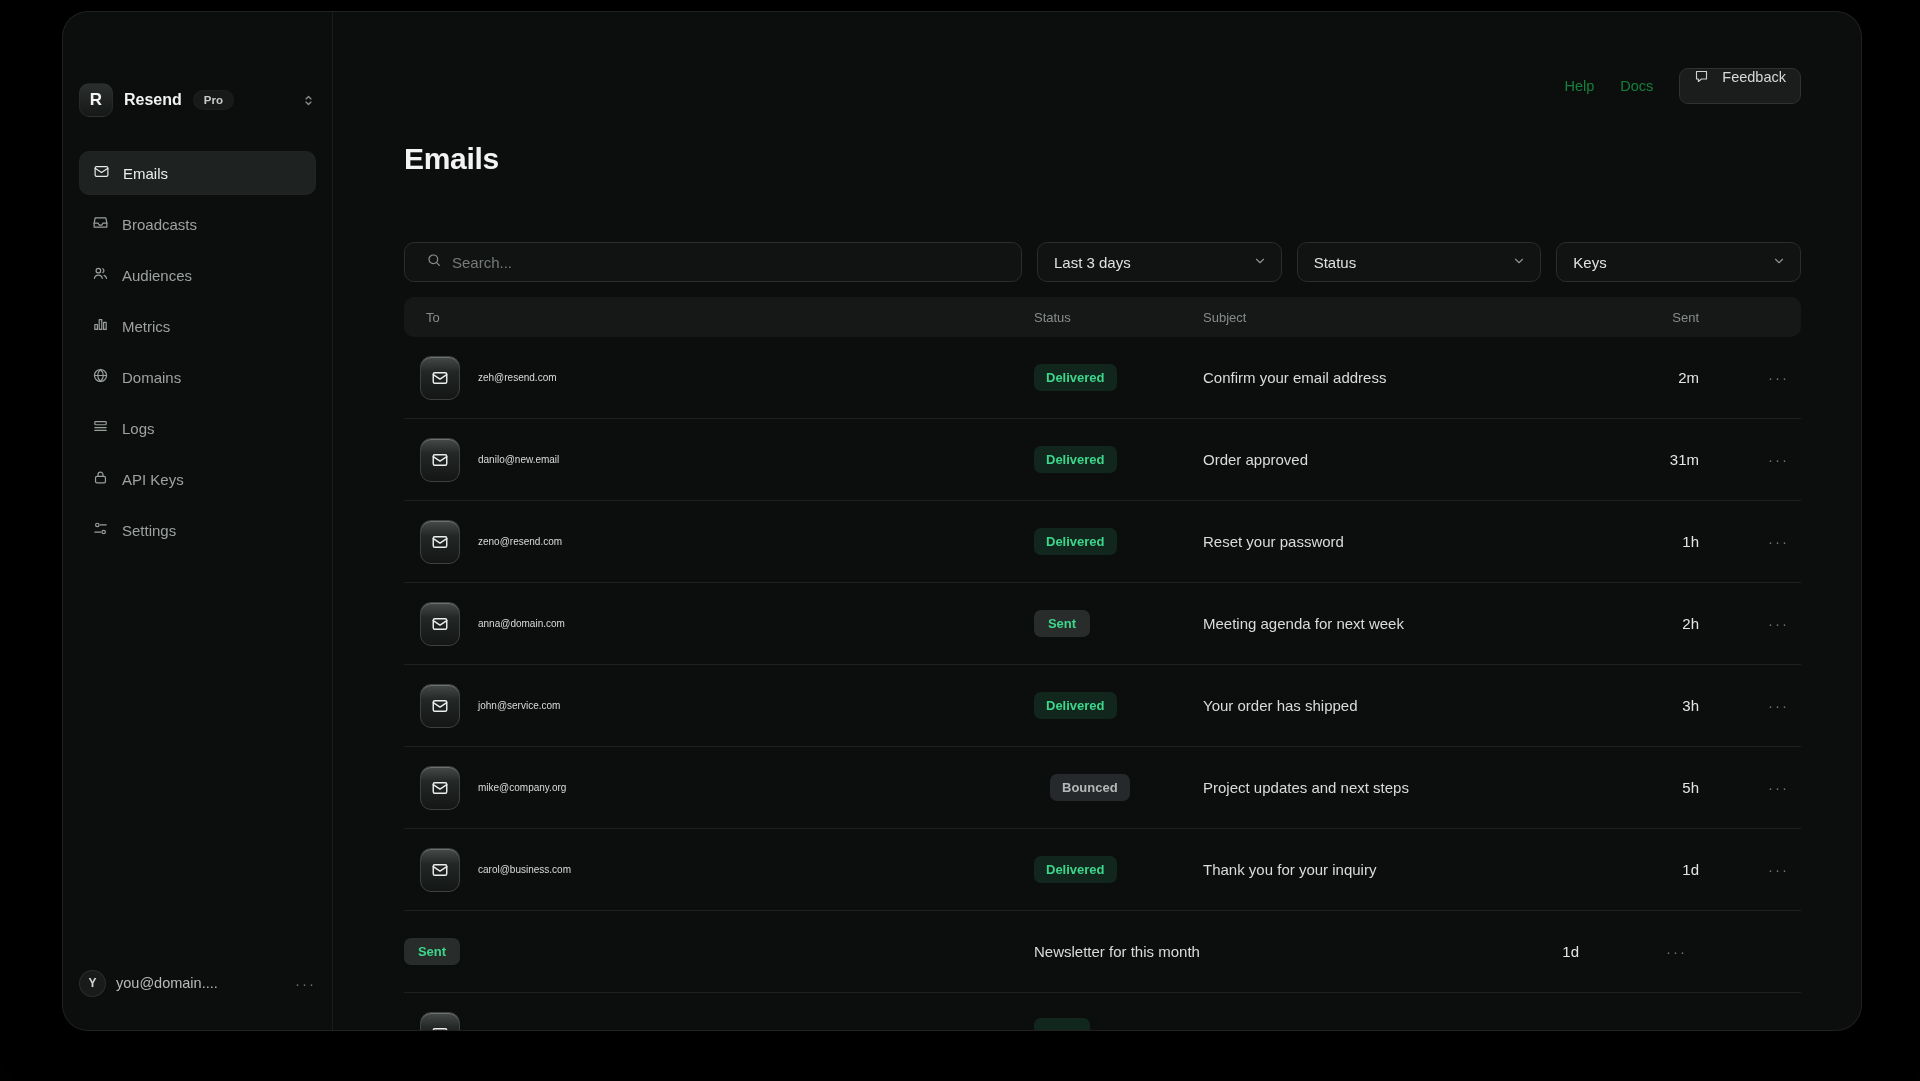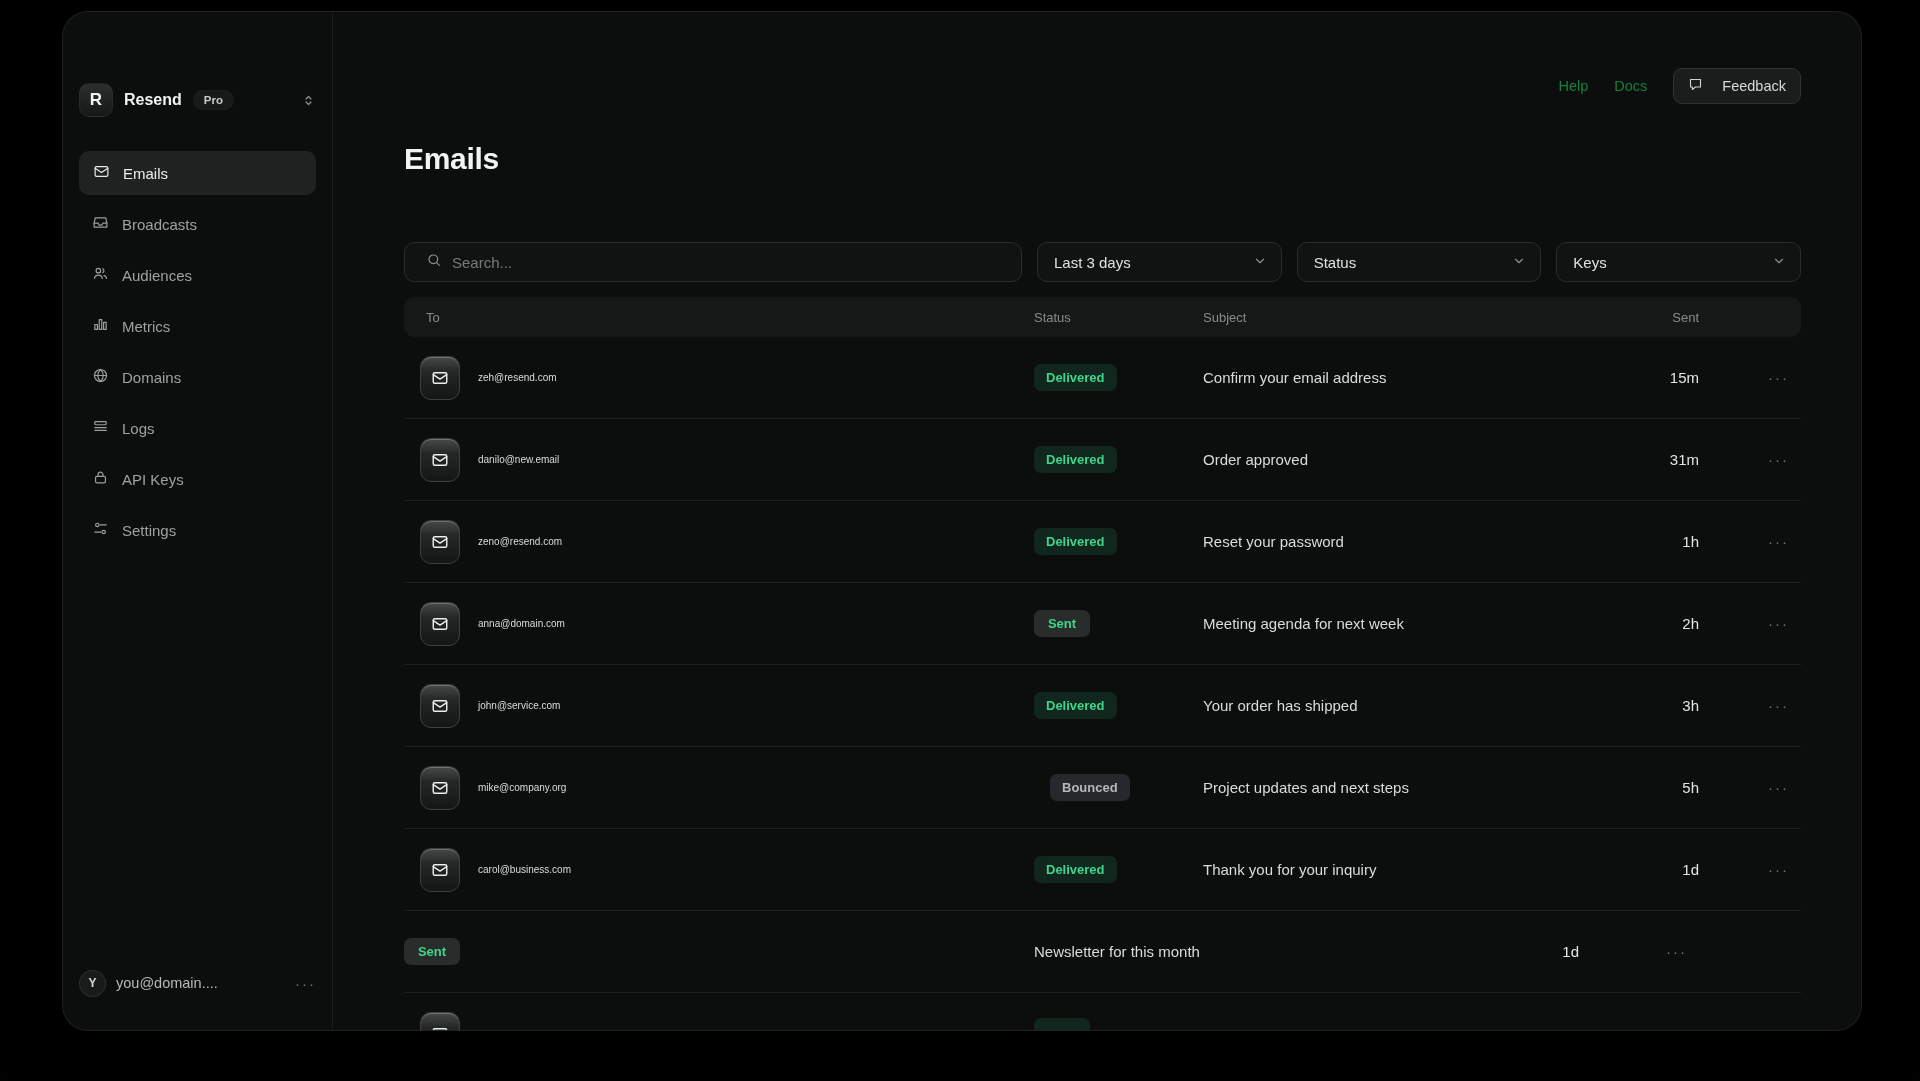--- a/index.html
+++ b/index.html
@@ -36,21 +36,21 @@
     border:1px solid #3a3e3c88; display:flex; align-items:center; justify-content:center;
     font-size:12px; font-weight:600; color:#d2d5d3; flex:0 0 27px; }
   .user-email { font-size:14.5px; color:#b6bab8; white-space:nowrap; overflow:hidden; }
   .user-menu { margin-left:auto; color:#6f7472; font-size:15px; letter-spacing:2px; cursor:pointer; }
 
   
   .main { flex:1; padding:0 60px 0 71px; position:relative; }
   .topbar { margin-top:56px; height:36px; display:flex; align-items:center;
     justify-content:flex-end; gap:26px; }
   .toplink { font-size:14.5px; color:#15803d; cursor:pointer; }
-  .feedback-btn { display:flex; align-items:center; gap:19px; height:36px; padding:0 14px;
+  .feedback-btn { display:flex; gap:13px; height:36px; padding:0 14px;
     border:1px solid #2e3230; border-radius:9px; background:#1a1d1c; color:#d6d9d7;
     font-size:14.5px; cursor:pointer; }
   .feedback-btn svg { color:#cfd2d0; }
 
   .page-title { margin-top:36px; font-size:30px; line-height:38px; font-weight:700;
     color:#f2f3f2; letter-spacing:-0.3px; }
 
   .filter-row { margin-top:64px; height:40px; display:flex; gap:15px; }
   .search-box { flex:0 0 618px; height:40px; border:1px solid #2a2d2b; border-radius:10px;
     background:#14171599; display:flex; align-items:center; gap:10px; padding:0 21px; }
@@ -236,21 +236,21 @@
       <div class="mail-tile">
         <svg width="18" height="18" viewBox="0 0 24 24" fill="none" stroke="currentColor" stroke-width="1.9" stroke-linecap="round" stroke-linejoin="round">
                   <rect x="3" y="5" width="18" height="14" rx="2"></rect>
                   <path d="M3 7.5l9 6 9-6"></path>
                 </svg>
       </div>
       <span class="to-email">zeh@resend.com</span>
     </div>
     <div><span class="badge badge--delivered">Delivered</span></div>
     <div class="cell-subject">Confirm your email address</div>
-    <div class="cell-sent">15m</div>
+    <div class="cell-sent">2m</div>
     <div class="cell-menu">···</div>
   </div>
 
   <div class="tgrid trow">
     <div class="cell-to">
       <div class="mail-tile">
         <svg width="18" height="18" viewBox="0 0 24 24" fill="none" stroke="currentColor" stroke-width="1.9" stroke-linecap="round" stroke-linejoin="round">
                   <rect x="3" y="5" width="18" height="14" rx="2"></rect>
                   <path d="M3 7.5l9 6 9-6"></path>
                 </svg>

